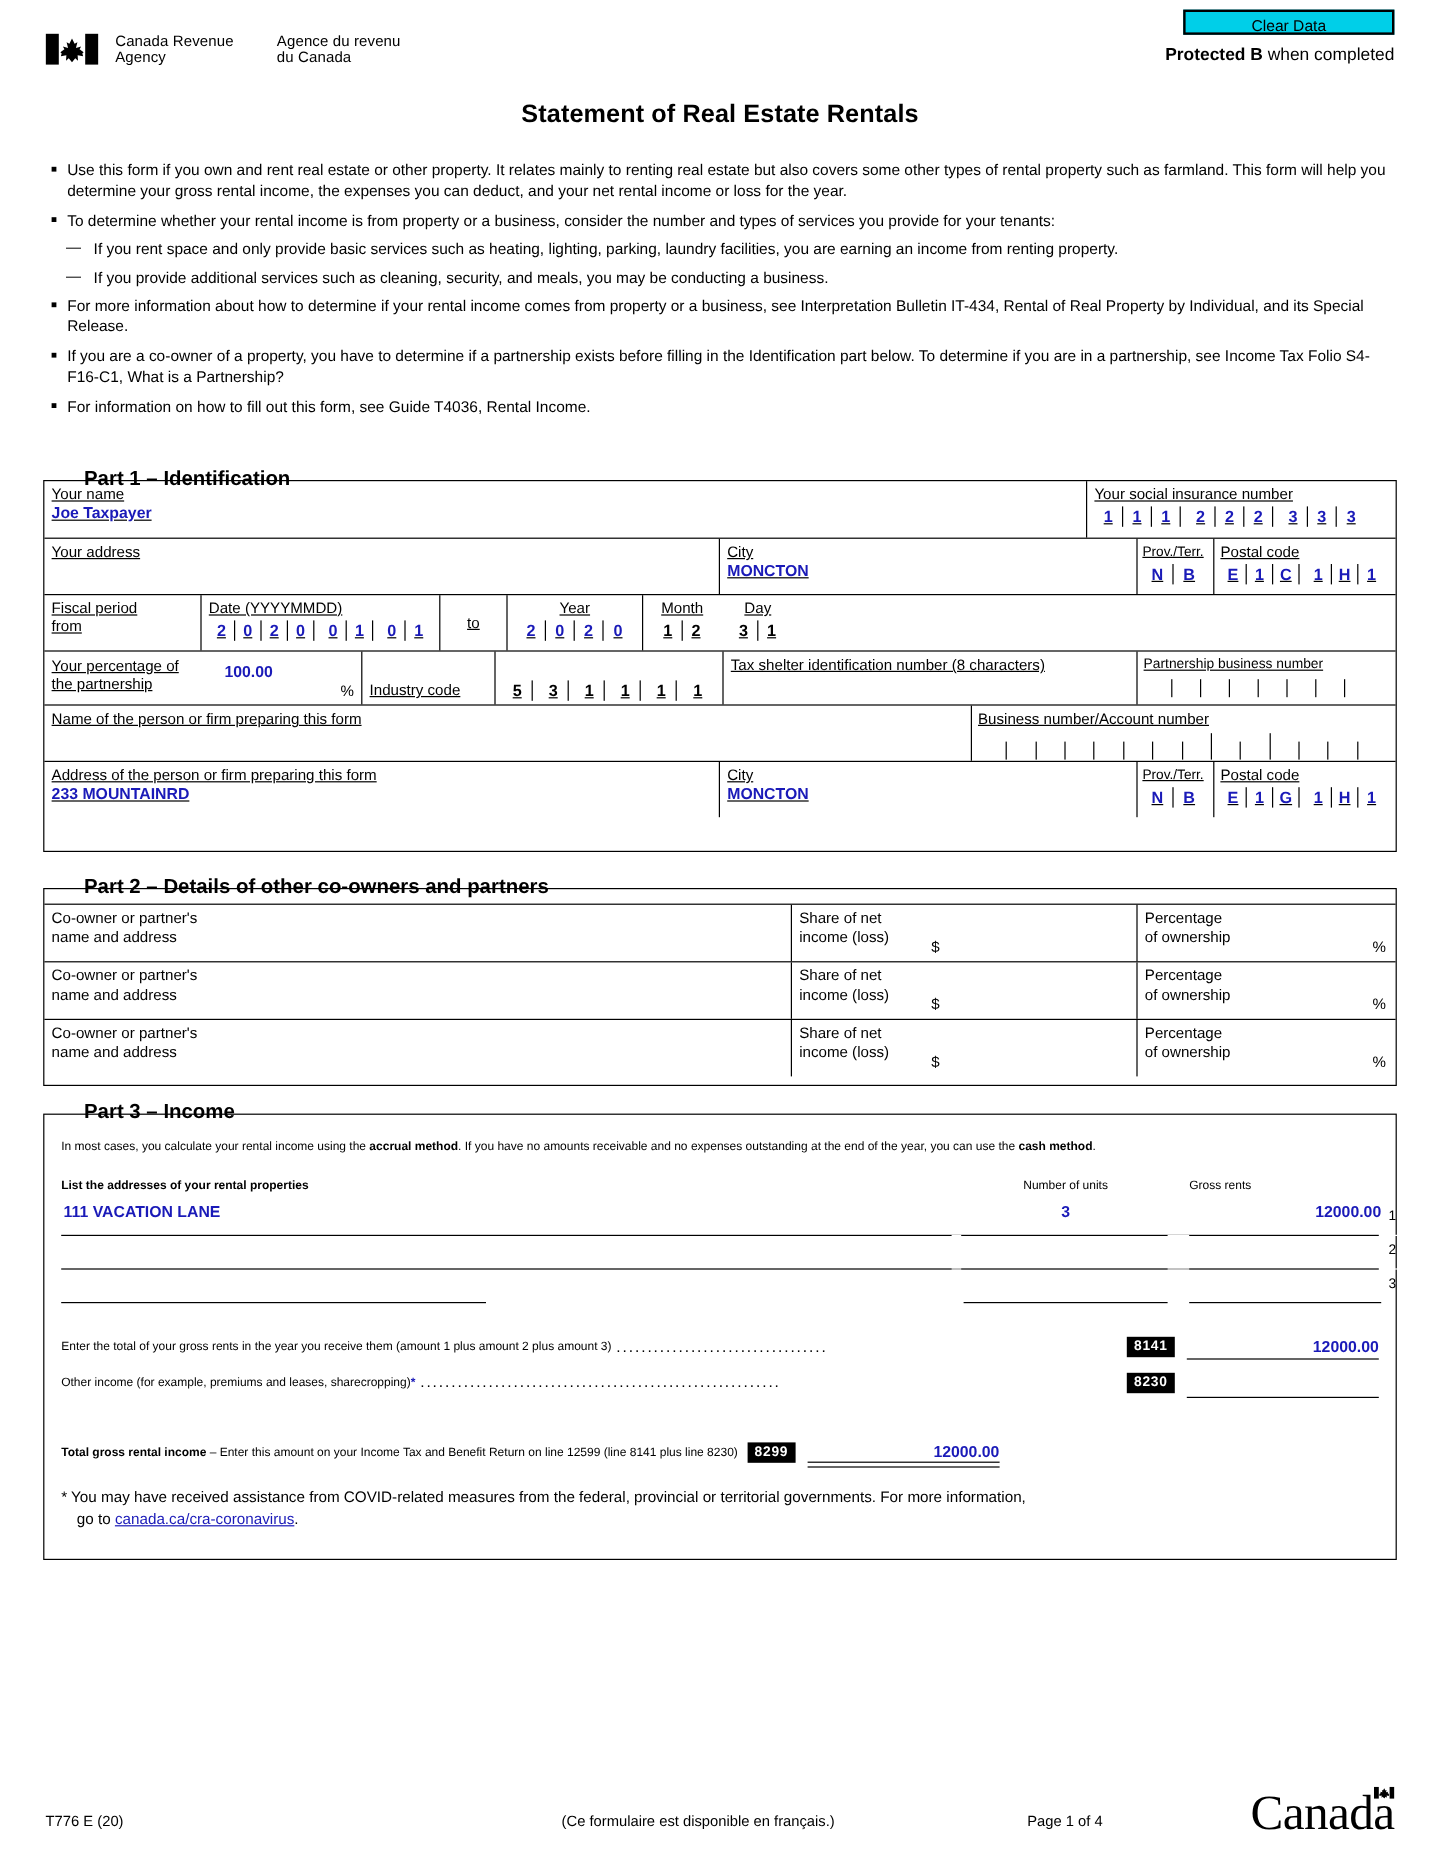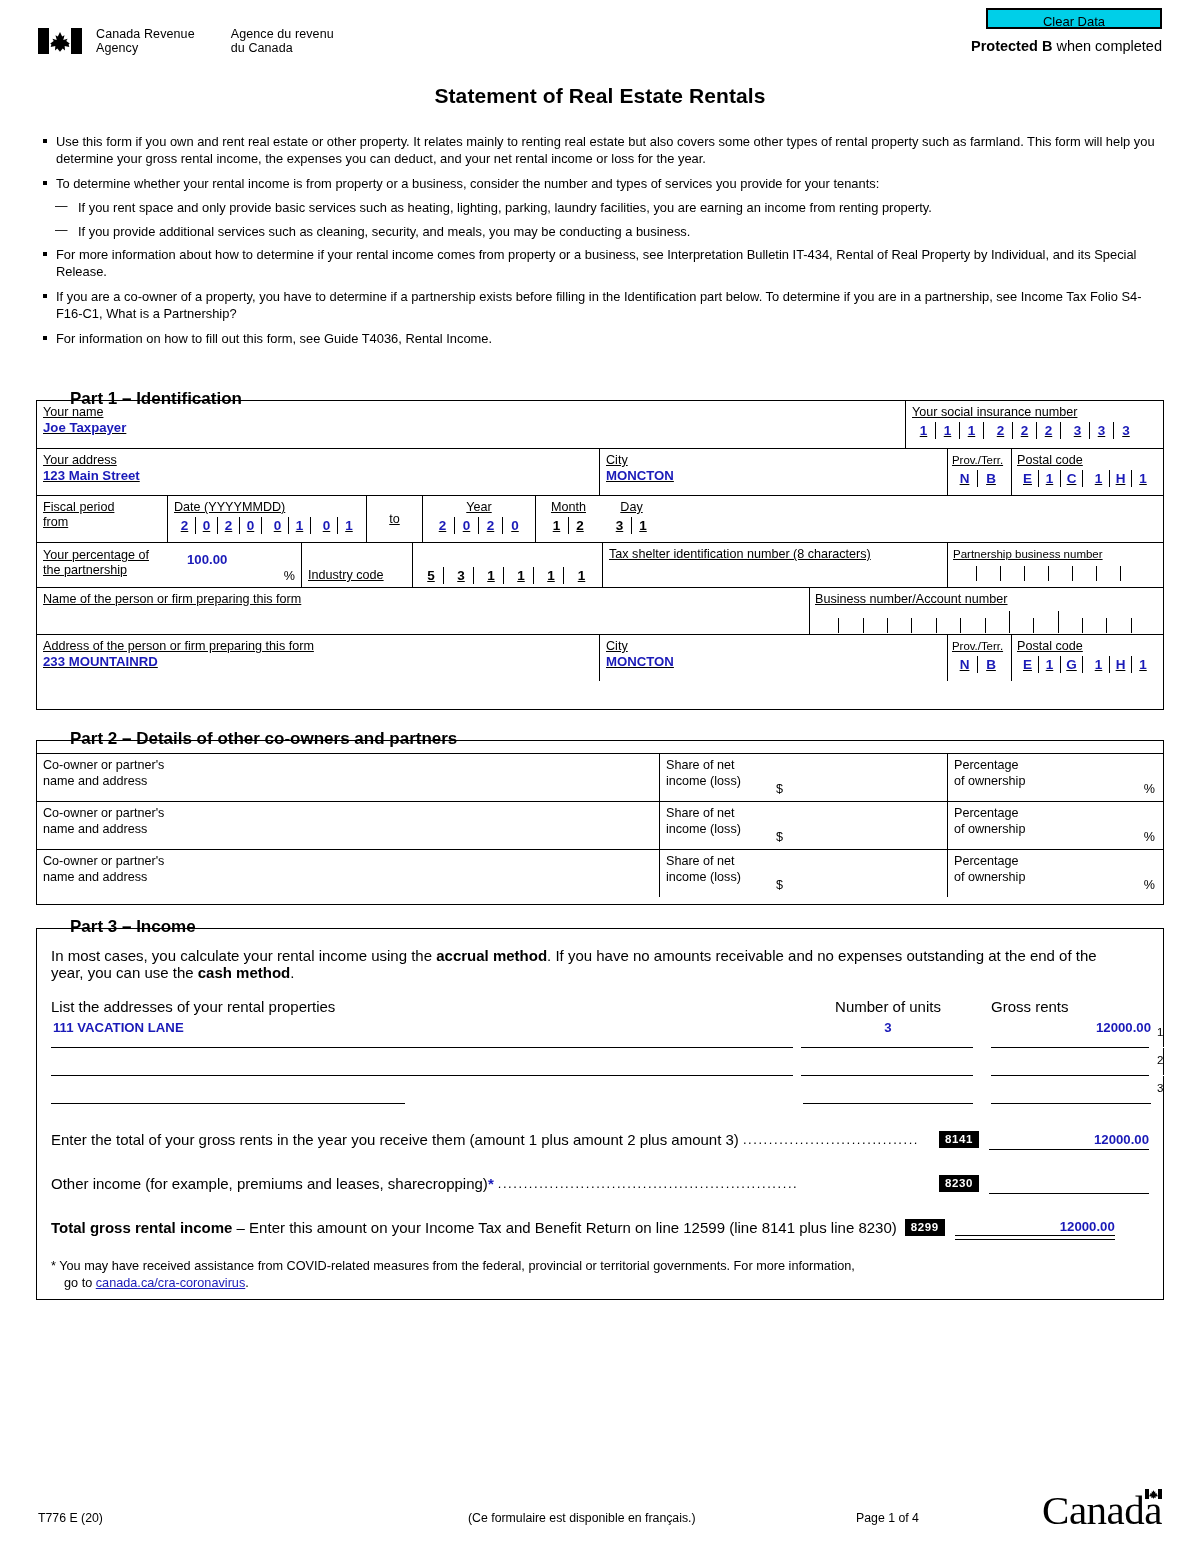--- a/index.html
+++ b/index.html
@@ -68,21 +68,21 @@
   .chr.blk{color:#000;}
   .chr.gap{border-right:1.1px solid #000;margin-right:5px;}
   .tick{width:24px;height:15px;border-right:1.1px solid #000;box-sizing:border-box;}
   .tick:last-child{border-right:none;}
 
   
   .cbox{display:inline-block;width:21px;height:19px;border:1.4px solid #000;position:relative;vertical-align:middle;box-sizing:border-box;}
   .cbox .chk{position:absolute;left:2px;top:-4px;font-size:17px;color:#1a1ab8;font-weight:bold;line-height:19px;}
 
   
-  .p3text{font-size:15px;line-height:17.4px;}
+  .p3text{font-size:10px;line-height:17.4px;}
   .rule{border-bottom:1.6px solid #000;height:0;}
   .rule-thin{border-bottom:1.3px solid #000;height:0;}
   .boxcode{
     display:inline-block;background:#000;color:#fff;font-size:11.5px;font-weight:bold;
     padding:2px 5px 2px 5px;letter-spacing:.6px;line-height:13px;min-width:30px;text-align:center;
   }
   .dots{flex:1;overflow:hidden;white-space:nowrap;font-size:12.9px;letter-spacing:1.6px;}
   .amt{font-size:13.2px;color:#1a1ab8;font-weight:bold;text-align:right;}
   a.lnk{color:#1a1ab8;text-decoration:underline;}
 
@@ -151,21 +151,20 @@
             <div class="chr blue">3</div>
             <div class="chr blue">3</div>
             <div class="chr blue">3</div>
           </div>
         </div>
       </div>
 
       <div class="row bt" style="height:47px;">
         <div class="cell" style="width:562px;">
           <div class="lab">Your address</div>
-          <div class="val">123 Main Street</div>
         </div>
         <div class="cell bl" style="width:348px;">
           <div class="lab">City</div>
           <div class="val">MONCTON</div>
         </div>
         <div class="cell bl" style="width:64px;padding-left:4px;padding-right:2px;">
           <div class="lab" style="font-size:11.4px;">Prov./Terr.</div>
           <div class="charrow" style="margin-top:2px;">
             <div class="chr blue" style="width:26px;">N</div>
             <div class="chr blue" style="width:26px;border-right:none;">B</div>
@@ -387,21 +386,21 @@
 
   <div class="part" style="left:36px;top:928px;width:1128px;height:372px;">
     <div class="part-legend">Part 3 – Income</div>
     <div class="part-box" style="padding:18px 14px 10px 14px;">
 
       <div class="p3text" style="width:1060px;">
         <span>In most cases, you calculate your rental income using the </span><b>accrual method</b><span>. If you have no amounts receivable and no expenses outstanding at the end of the year, you can use the </span><b>cash method</b><span>.</span>
       </div>
 
       <div style="position:relative;height:22px;margin-top:16px;">
-        <div class="p3text" style="position:absolute;left:0;top:0;">List the addresses of your rental properties</div>
+        <div class="p3text" style="position:absolute;left:0;top:0;font-weight:bold;">List the addresses of your rental properties</div>
         <div class="p3text" style="position:absolute;left:752px;top:0;width:170px;text-align:center;">Number of units</div>
         <div class="p3text" style="position:absolute;left:940px;top:0;width:160px;text-align:left;">Gross rents</div>
       </div>
 
       <div style="position:relative;height:28px;">
         <div class="val" style="position:absolute;left:2px;top:0;">111 VACATION LANE</div>
         <div class="val" style="position:absolute;left:752px;top:0;width:170px;text-align:center;">3</div>
         <div class="val" style="position:absolute;left:940px;top:0;width:160px;text-align:right;">12000.00</div>
         <div class="p3text" style="position:absolute;left:1106px;top:4px;font-size:11.5px;">1</div>
         <div class="rule-thin" style="position:absolute;left:0;right:0;bottom:0;"></div>
@@ -434,21 +433,21 @@
       <div style="position:relative;height:44px;margin-top:14px;display:flex;align-items:center;">
         <div class="p3text" style="white-space:nowrap;">Enter the total of your gross rents in the year you receive them (amount 1 plus amount 2 plus amount 3)</div>
         <div class="dots" style="margin:0 4px;">..................................</div>
         <div class="boxcode">8141</div>
         <div style="position:relative;width:160px;margin-left:10px;">
           <div class="amt" style="position:absolute;right:0;bottom:3px;width:160px;">12000.00</div>
           <div class="rule" style="margin-top:20px;"></div>
         </div>
       </div>
 
-      <div style="position:relative;height:44px;display:flex;align-items:center;">
+      <div style="position:relative;height:44px;display:flex;align-items:flex-start;">
         <div class="p3text" style="white-space:nowrap;"><span>Other income (for example, premiums and leases, sharecropping)</span><span class="val-blue">*</span></div>
         <div class="dots" style="margin:0 4px;">..........................................................</div>
         <div class="boxcode">8230</div>
         <div style="position:relative;width:160px;margin-left:10px;">
           <div class="amt" style="position:absolute;right:0;bottom:3px;width:160px;"></div>
           <div class="rule" style="margin-top:20px;"></div>
         </div>
       </div>
 
       <div style="position:relative;height:44px;display:flex;align-items:center;">

